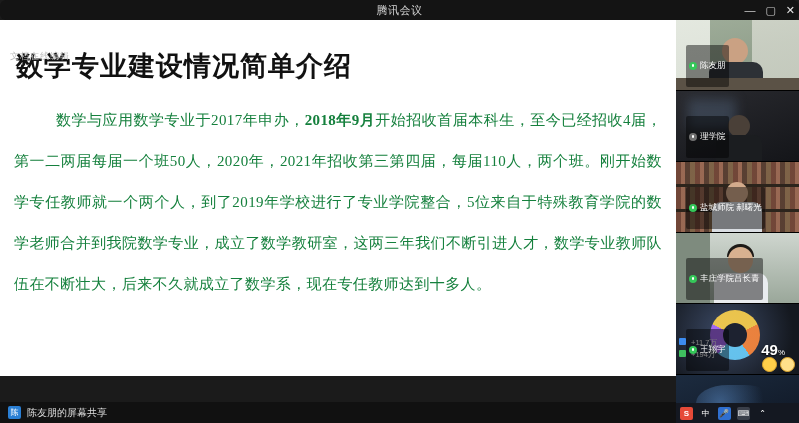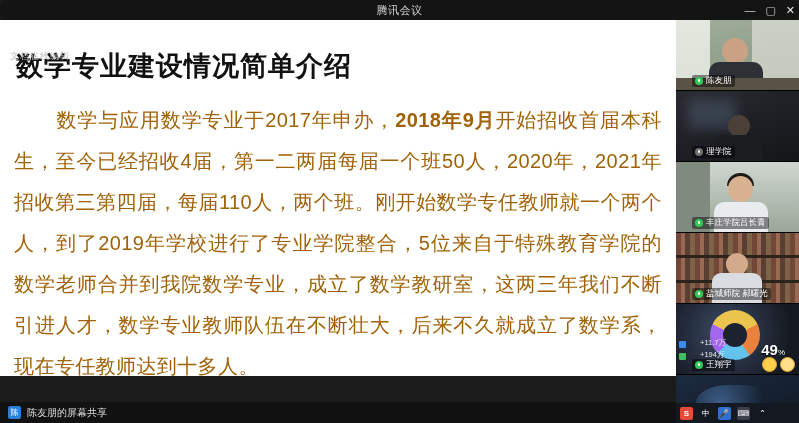--- a/index.html
+++ b/index.html
@@ -52,24 +52,24 @@
   }
   .doc-title {
     font-family: "Liberation Serif", "DejaVu Serif", serif;
     font-weight: bold;
     font-size: 27px;
     color: #111;
     margin: 2px 0 16px 2px;
     letter-spacing: 1px;
   }
   .doc-body {
-    font-family: Liberation Sans, sans-serif;
-    font-size: 20px;
+    font-family: Liberation Serif, serif;
+    font-size: 15px;
     line-height: 41px;
-    color: #a16207;
+    color: #15803d;
     text-align: justify;
     letter-spacing: 0.4px;
   }
   .doc-body .ind { display: inline-block; width: 42px; }
   .doc-body b { font-weight: bold; }
 
   
   .share-bottom {
     position: absolute; top: 402px; left: 0;
     width: 676px; height: 21px;
@@ -93,25 +93,25 @@
     width: 123px; height: 403px;
     background: #0e0e0e;
   }
   .tile {
     position: relative;
     width: 123px; height: 71px;
     overflow: hidden;
     border-bottom: 1px solid #000;
   }
   .tile .name {
-    position: absolute; left: 16px; bottom: 3px;
+    position: absolute; left: 10px; bottom: 3px;
     display: flex; align-items: center; gap: 3px;
     background: rgba(0,0,0,0.45);
     border-radius: 2px;
-    padding: 0 3px;
+    padding: 15px 3px;
   }
   .tile .name .label {
     color: #fff; font-size: 8.5px; white-space: nowrap;
   }
   .mic {
     width: 8px; height: 8px; border-radius: 50%;
     background: #35c759;
     display: inline-block;
     position: relative;
   }
@@ -157,21 +157,21 @@
     position:absolute; left:34px; top:6px; width:50px; height:50px; border-radius:50%;
     background: conic-gradient(#ffd34d 0 18%, #ff8a3d 18% 40%, #6bd1ff 40% 62%, #b06bff 62% 82%, #ffd34d 82% 100%);
     opacity:.9;
   }
   .t5 .ringhole { position:absolute; left:47px; top:19px; width:24px; height:24px; border-radius:50%; background:#1d2230; }
   .hud {
     position:absolute; left:3px; bottom:14px;
     display:flex; flex-direction:column; gap:2px;
   }
   .hud .chip {
-    display:flex; align-items:flex-end; gap:14px;
+    display:flex; align-items:flex-start; gap:5px;
     font-size:7.5px; color:#eaeaea;
   }
   .hud .chip .sq { width:7px; height:7px; border-radius:1px; }
   .hud .chip .sq.blue { background:#3c8cf0; }
   .hud .chip .sq.green { background:#3fbf5f; }
   .badge-49 {
     position:absolute; right:14px; bottom:16px;
     color:#fff; font-size:15px; font-weight:bold;
     text-shadow:0 1px 2px #000;
   }
@@ -265,40 +265,40 @@
     <div class="tile t2">
       <div class="glow"></div>
       <div class="head"></div>
       <div class="body"></div>
       <div class="name">
         <span class="mic muted"></span>
         <span class="label">理学院</span>
       </div>
     </div>
 
-    <div class="tile t4">
-      <div class="panelL"></div>
-      <div class="hair"></div>
-      <div class="head"></div>
-      <div class="body"></div>
-      <div class="name">
-        <span class="mic"></span>
-        <span class="label">丰庄学院吕长青</span>
-      </div>
-    </div>
-
     <div class="tile t3">
       <div class="shelf"></div>
       <div class="shelfline" style="top:22px"></div>
       <div class="shelfline" style="top:47px"></div>
       <div class="head"></div>
       <div class="body"></div>
       <div class="name">
         <span class="mic"></span>
         <span class="label">盐城师院 郝曙光</span>
+      </div>
+    </div>
+
+    <div class="tile t4">
+      <div class="panelL"></div>
+      <div class="hair"></div>
+      <div class="head"></div>
+      <div class="body"></div>
+      <div class="name">
+        <span class="mic"></span>
+        <span class="label">丰庄学院吕长青</span>
       </div>
     </div>
 
     <div class="tile t5">
       <div class="ring"></div>
       <div class="ringhole"></div>
       <div class="hud">
         <span class="chip">
           <span class="sq blue"></span>
           <span>+11.7万</span>

